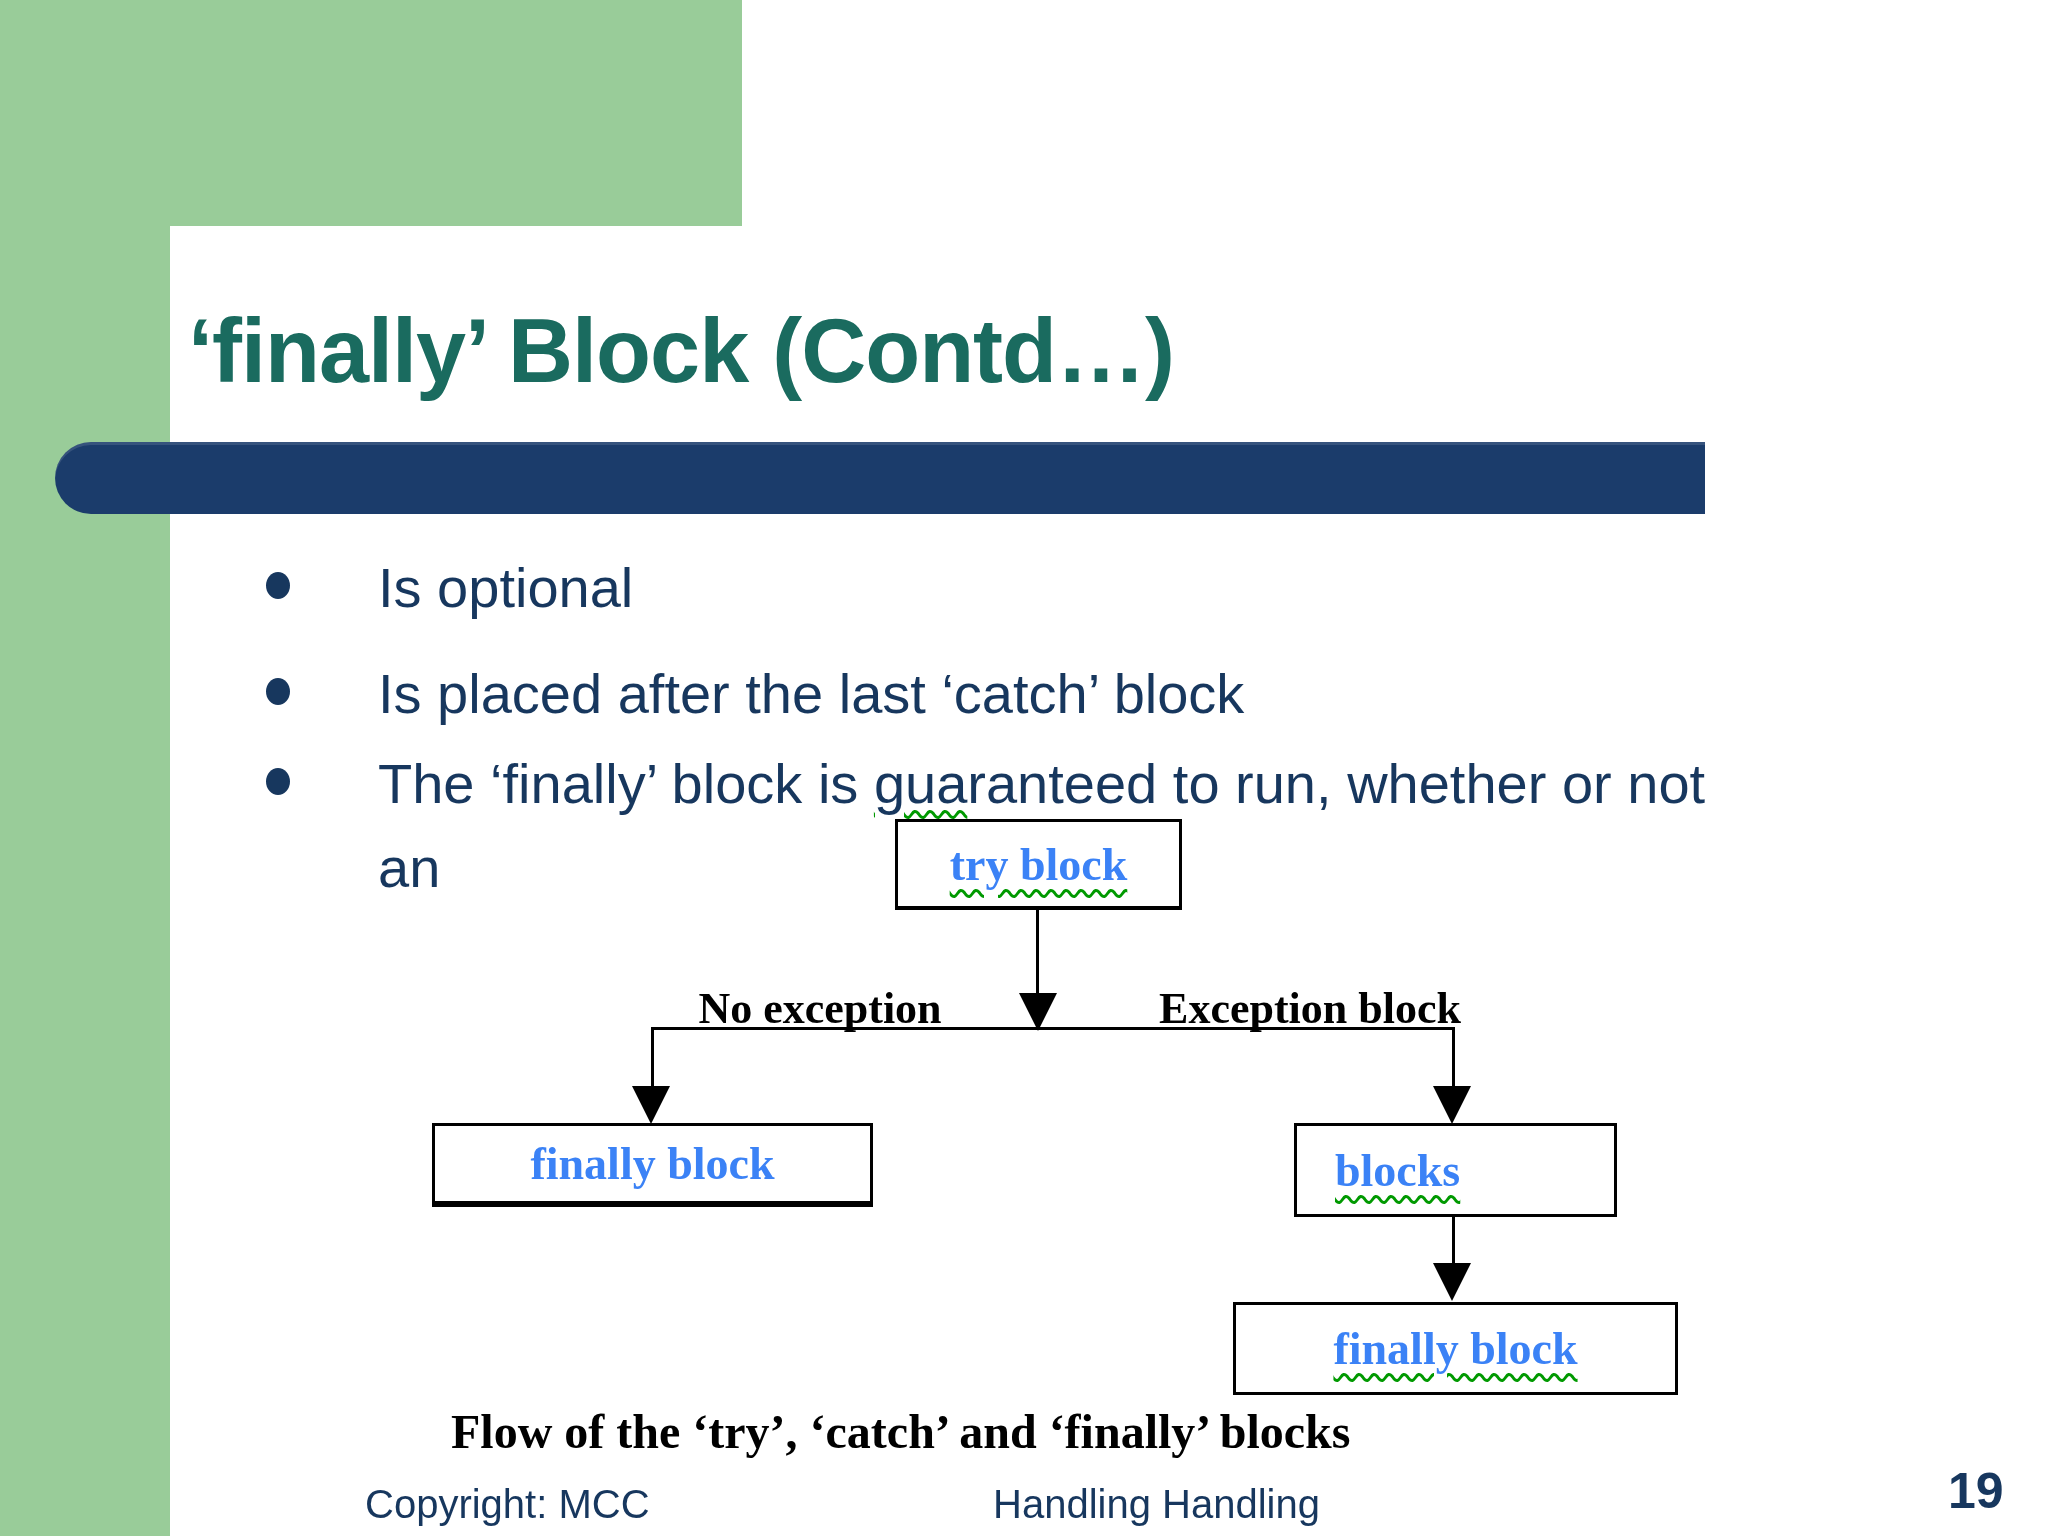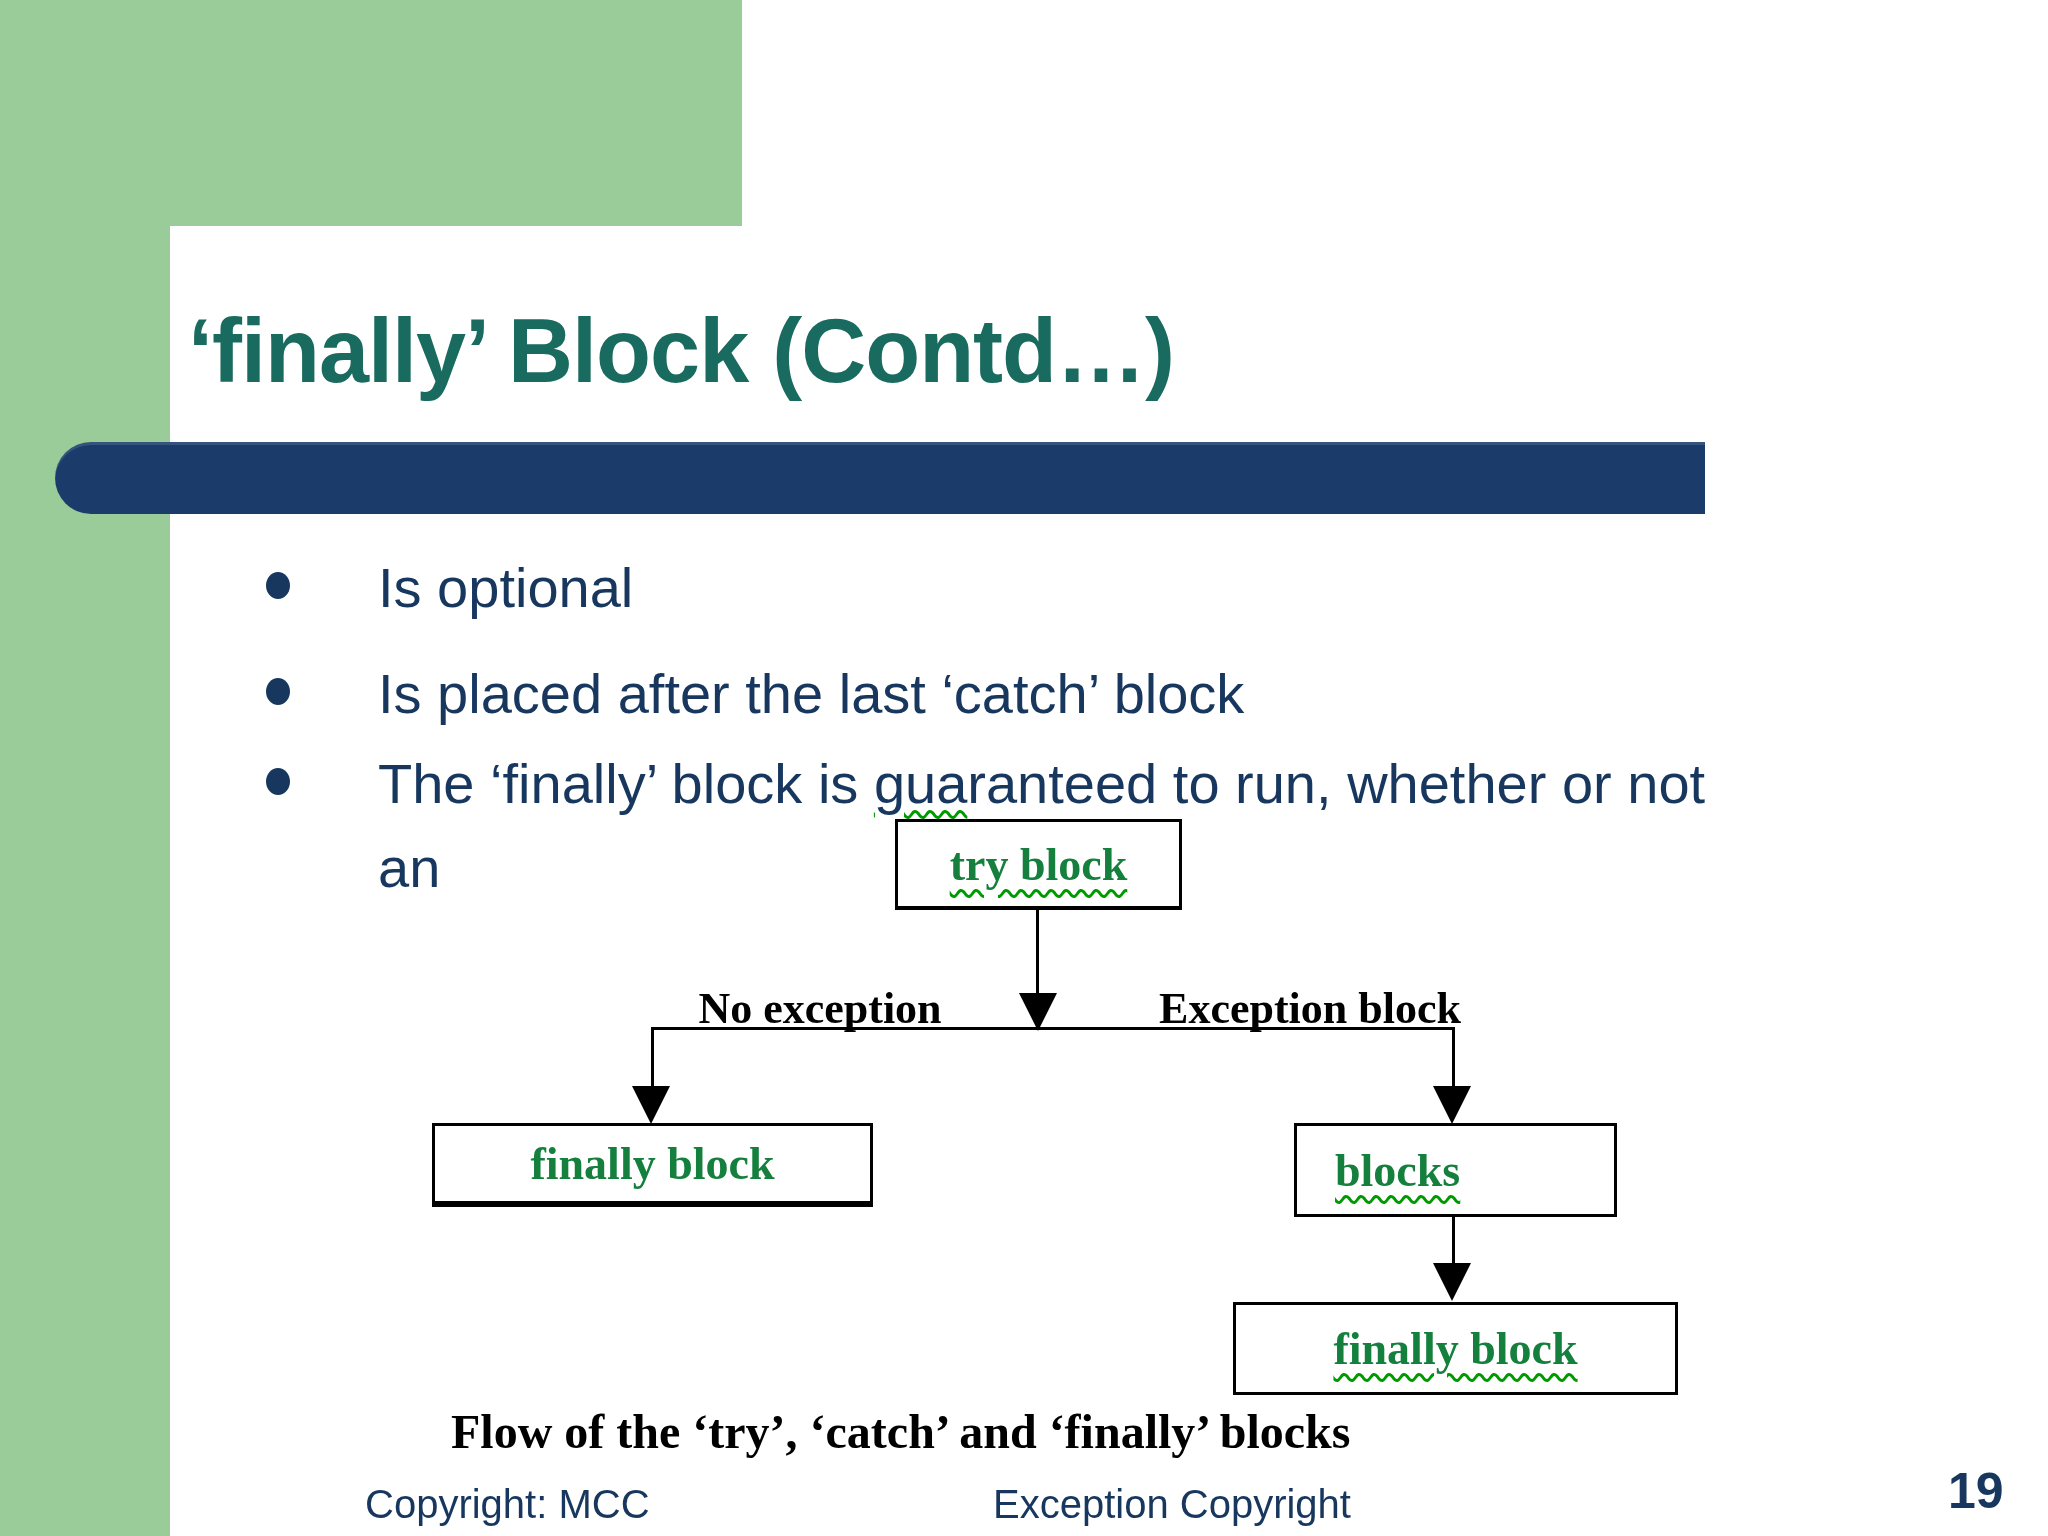--- a/index.html
+++ b/index.html
@@ -48,21 +48,21 @@
   }
   .sq-blue {
     text-decoration-line:underline; text-decoration-style:wavy;
     text-decoration-color:var(--squiggle,#009900);
     text-decoration-thickness:3px; text-underline-offset:7px;
   }
   
   .dg-box {
     position:absolute; box-sizing:border-box; border:3px solid #000;
     background:#fff; display:flex; align-items:center; justify-content:center;
-    font-family:"Liberation Serif", serif; font-weight:bold; font-size:46px; color:#15803d;
+    font-family:"Liberation Serif", serif; font-weight:bold; font-size:46px; color:#3b82f6;
     white-space:nowrap;
   }
   .dg-box-try          { left:895px;  top:819px;  width:287px; height:91px; border-bottom-width:4px; }
   .dg-box-finally-left { left:432px;  top:1123px; width:441px; height:84px; border-bottom-width:6px; }
   .dg-box-catch        { left:1294px; top:1123px; width:323px; height:94px; justify-content:flex-start; padding-left:38px; }
   .dg-box-finally-bot  { left:1233px; top:1302px; width:445px; height:93px; }
   .dg-squiggle {
     text-decoration-line:underline; text-decoration-style:wavy;
     text-decoration-color:var(--squiggle,#009900);
     text-decoration-thickness:3px; text-underline-offset:9px;
@@ -152,14 +152,14 @@
   <div class="dg-arrow dg-arrow-catch"></div>
 
   <div class="dg-box dg-box-finally-bot">
     <span class="dg-squiggle">finally block</span>
   </div>
 
   <div class="dg-caption">Flow of the ‘try’, ‘catch’ and ‘finally’ blocks</div>
 </div>
 
 <div class="footer-text footer-copyright">Copyright: MCC</div>
-<div class="footer-text footer-center">Exception Copyright</div>
+<div class="footer-text footer-center">Handling Handling</div>
 <div class="footer-text page-number">19</div>
 
 </body></html>

